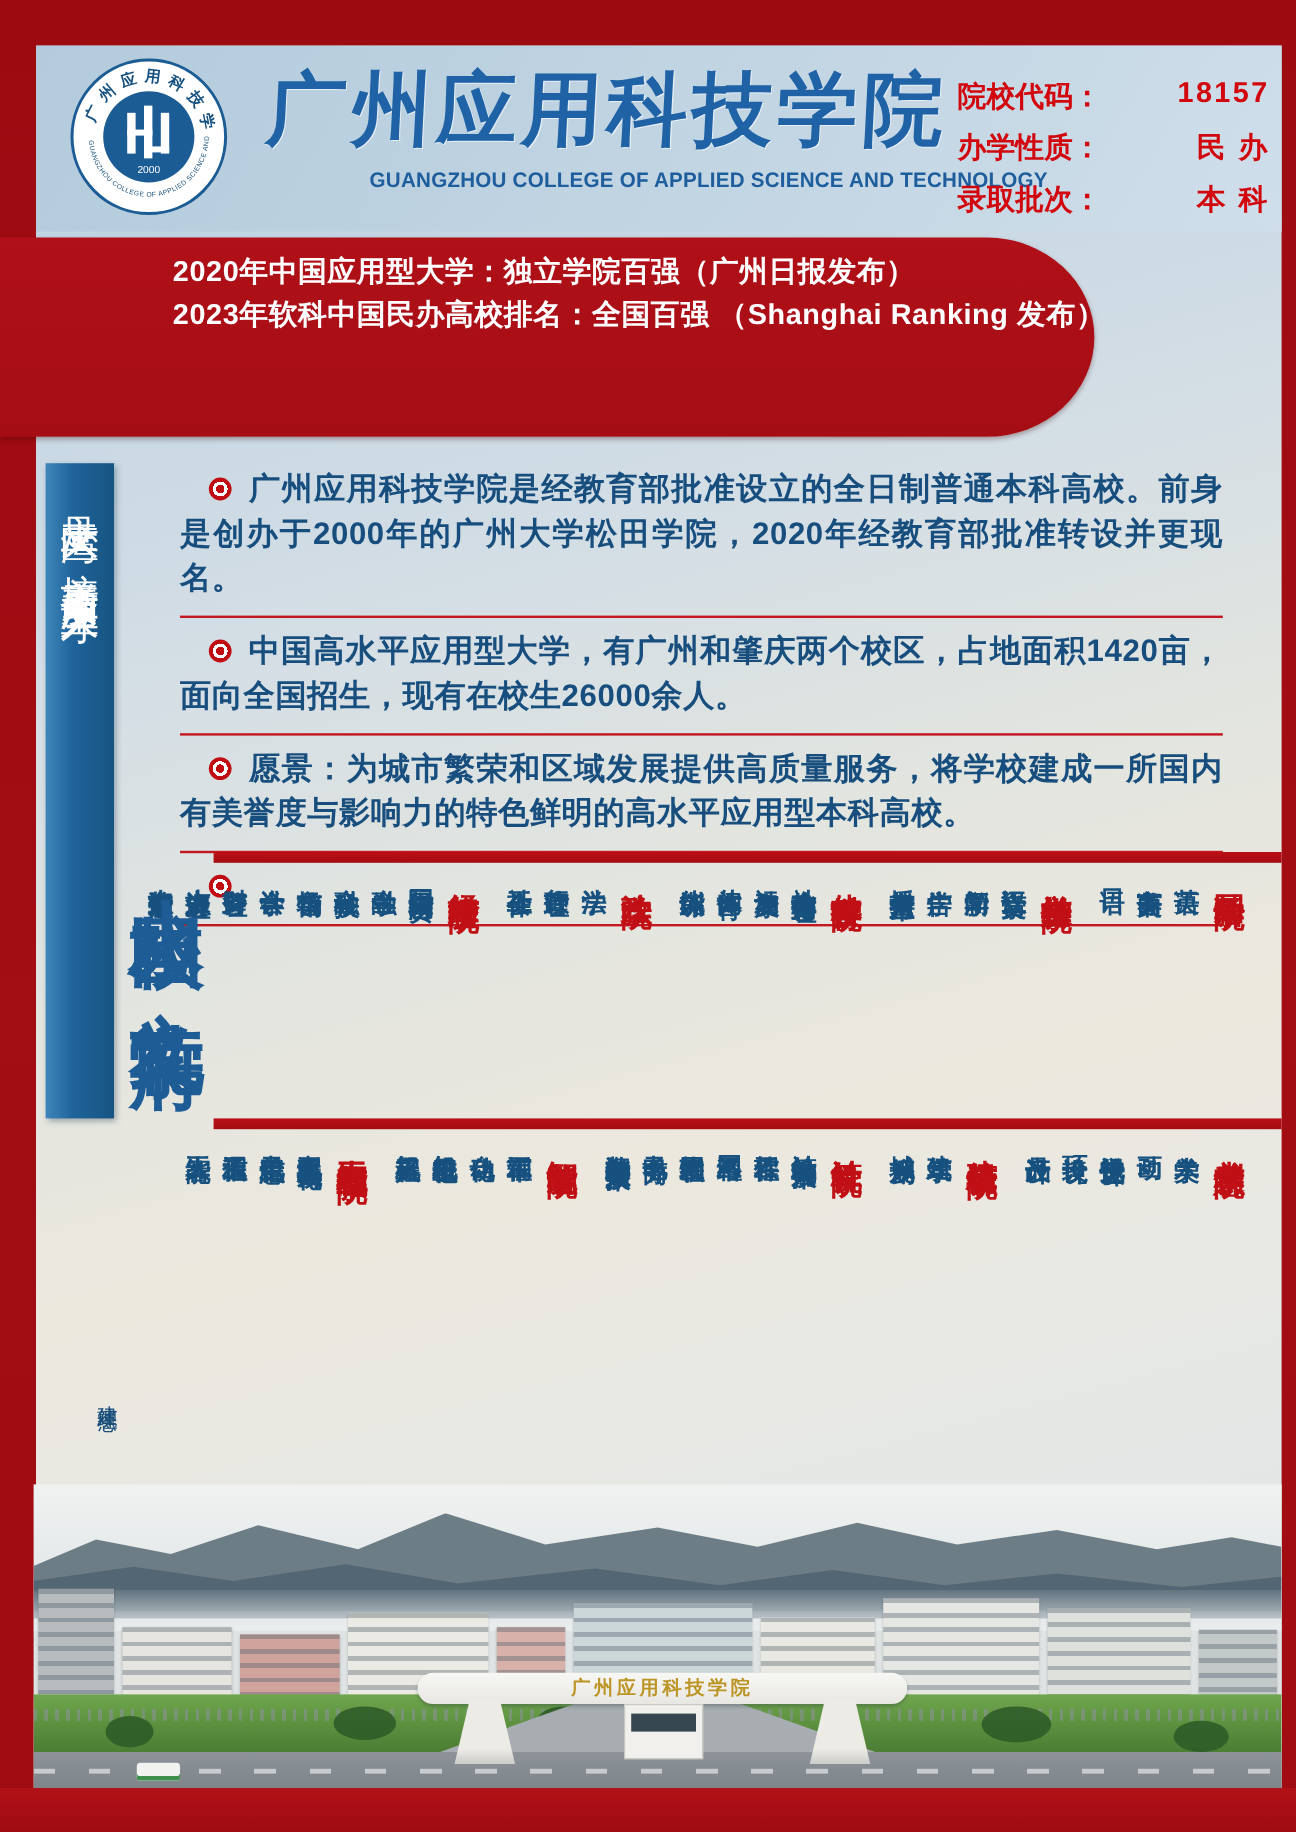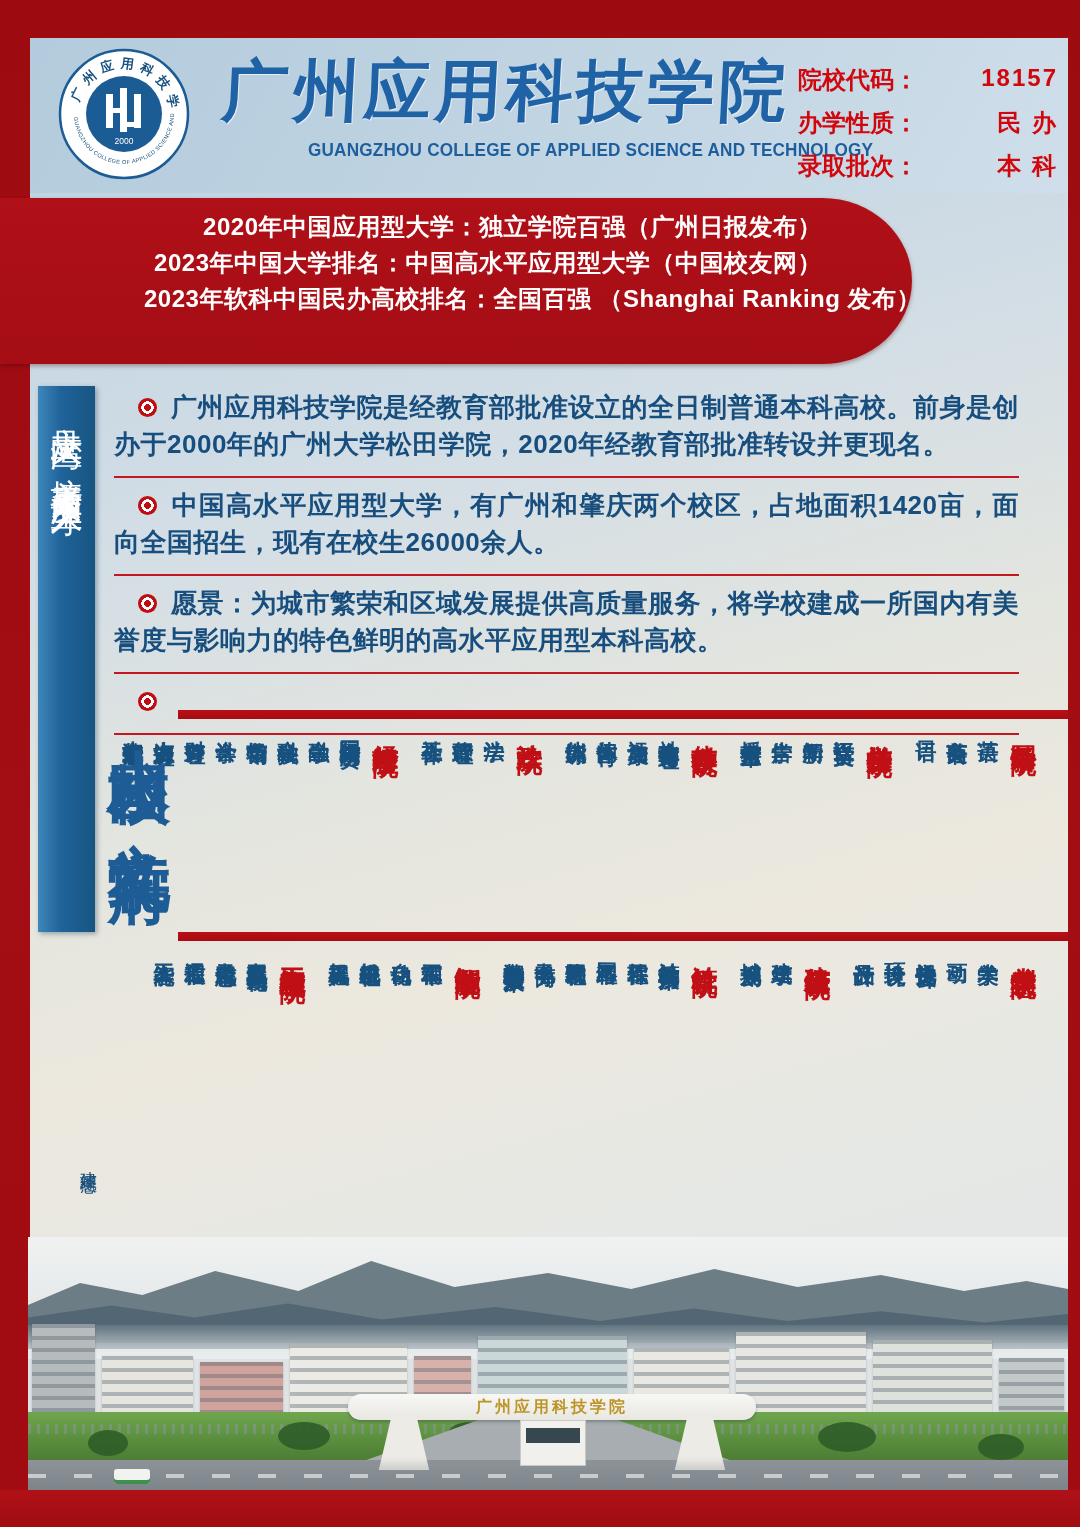--- a/index.html
+++ b/index.html
@@ -13,29 +13,29 @@
   .title{position:absolute;left:192px;top:8px;font-family:"DejaVu Serif","Liberation Serif",serif;
     font-size:67px;font-weight:bold;color:#1f63a6;letter-spacing:4px;white-space:nowrap;
     text-shadow:1px 1px 0 #e6eef5;transform:skewX(-3deg);}
   .subtitle{position:absolute;left:278px;top:102px;font-size:17.5px;font-weight:bold;color:#1e5e9d;letter-spacing:.2px;white-space:nowrap;transform:scaleX(.98);transform-origin:left;}
   .info{position:absolute;left:768px;top:26px;width:260px;}
   .info-row{display:flex;justify-content:space-between;margin-bottom:11px;font-weight:bold;color:#d1070d;font-size:24px;white-space:nowrap;}
   .info-row .val{letter-spacing:2px;}
   
   .banner{position:absolute;left:-30px;top:160px;width:912px;height:166px;background:linear-gradient(180deg,#b01018 0%,#a50d14 100%);
     border-top-right-radius:95px 88px;border-bottom-right-radius:95px 88px;box-shadow:0 2px 4px rgba(60,0,0,.35);}
-  .banner-inner{position:absolute;left:144px;top:11px;right:90px;text-align:right;}
+  .banner-inner{position:absolute;left:144px;top:11px;right:90px;}
   .banner-line{color:#ffffff;font-weight:bold;font-size:24px;line-height:36px;white-space:nowrap;letter-spacing:.5px;}
   
   .slogan-bar{position:absolute;left:8px;top:348px;width:57px;height:546px;
     background:linear-gradient(90deg,#3e86b9 0%,#1f639a 40%,#175581 100%);box-shadow:2px 2px 5px rgba(30,60,90,.4);}
   .slogan-text{position:absolute;left:0;top:16px;width:57px;height:520px;writing-mode:vertical-rl;
     color:#ffffff;font-size:32px;letter-spacing:3px;text-align:start;margin:0 auto;font-weight:500;line-height:57px;}
   .about{position:absolute;left:84px;top:342px;width:905px;}
-  .about-item{padding:9px 0 13px 0;border-bottom:2px solid #c31722;color:#174e7e;font-size:26px;font-weight:600;line-height:37px;letter-spacing:.5px;text-align:justify;}
+  .about-item{padding:9px 0 13px 0;border-bottom:2px solid #c31722;color:#174e7e;font-size:26px;font-weight:600;line-height:37px;letter-spacing:.5px;text-align:justify;margin-left:36px;}
   .bullet{display:inline-block;width:19px;height:19px;border-radius:50%;margin:0 14px 0 24px;vertical-align:-1px;
     background:radial-gradient(circle at center,#c00d12 0 3.5px,#ffffff 3.5px 6.2px,#c00d12 6.2px 100%);}
   
   .rule{position:absolute;left:148px;width:890px;height:9px;background:linear-gradient(180deg,#bb0f17,#a50c12);}
   .rule1{top:672px;} .rule2{top:894px;}
   .crow{position:absolute;left:165px;width:845px;writing-mode:vertical-rl;text-orientation:mixed;z-index:5;}
   .crow1{top:686px;height:206px;}
   .crow2{top:908px;height:298px;}
   .cgroup{margin-block-end:17px;}
   .cname{font-size:26px;font-weight:bold;color:#c01016;letter-spacing:1px;line-height:32px;margin-block-end:7px;white-space:nowrap;font-family:"DejaVu Serif","Liberation Serif",serif;}
@@ -136,21 +136,20 @@
         <div class="info-row">
           <span>录取批次：</span>
           <span class="val">本  科</span>
         </div>
       </div>
     </div>
 
     <div class="banner">
       <div class="banner-inner">
         <div class="banner-line">2020年中国应用型大学：独立学院百强（广州日报发布）</div>
-        <div class="banner-line">2023年中国大学排名：中国高水平应用型大学（中国校友网）</div>
         <div class="banner-line">2023年软科中国民办高校排名：全国百强 （Shanghai Ranking 发布）</div>
       </div>
     </div>
 
     <div class="slogan-bar">
       <div class="slogan-text">立足大湾区　培养高素质应用型人才</div>
     </div>
 
     <div class="about">
       <div class="about-item"><span class="bullet"></span><span>广州应用科技学院是经教育部批准设立的全日制普通本科高校。前身是创办于2000年的广州大学松田学院，2020年经教育部批准转设并更现名。</span></div>

